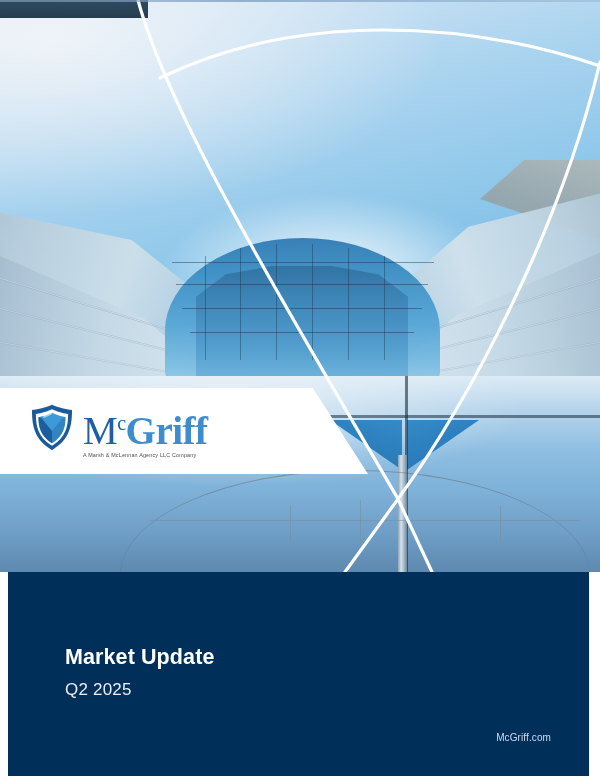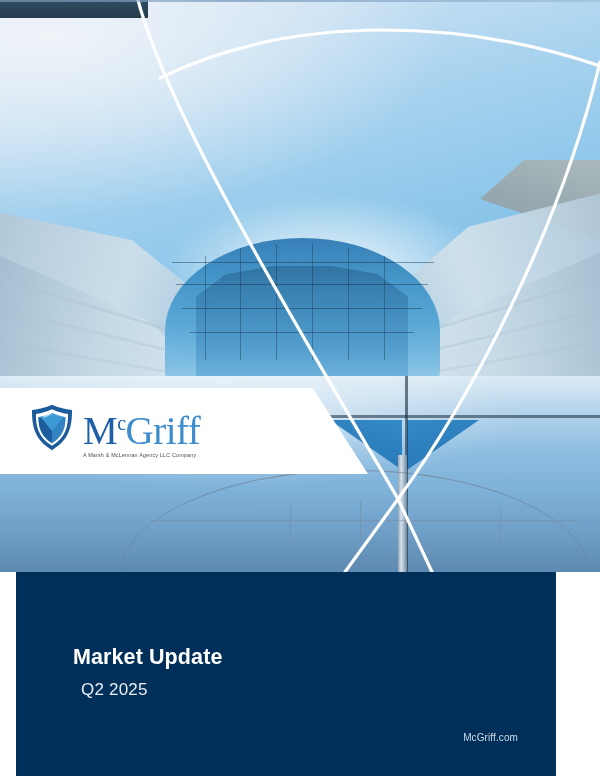--- a/index.html
+++ b/index.html
@@ -252,57 +252,56 @@
     line-height: 40px;
     letter-spacing: -0.5px;
     white-space: nowrap;
   }
   .wm-mc { color: #1f5fa8; font-weight: 400; }
   .wm-sup {
     font-size: 20px;
     vertical-align: 14px;
     color: #1f5fa8;
   }
-  .wm-griff { color: #3d8ccd; font-weight: 400; }
+  .wm-griff { color: #3d8ccd; font-weight: 700; }
   .tagline {
     margin-top: 1px;
     font-size: 5.4px;
     letter-spacing: 0.18px;
     color: #4a4f55;
     white-space: nowrap;
     font-family: "Liberation Sans", sans-serif;
   }
 
   
   .footer {
     position: absolute;
-    left: 16px;
+    left: 8px;
     top: 572px;
-    width: 540px;
+    width: 581px;
     height: 204px;
     background: #00305a;
   }
   .footer-title {
     position: absolute;
     left: 57px;
     top: 73px;
     font-size: 21.5px;
     font-weight: bold;
     color: #ffffff;
     letter-spacing: 0.1px;
   }
   .footer-sub {
     position: absolute;
     left: 57px;
     top: 108px;
     font-size: 17px;
     font-weight: 400;
     color: #e9eef4;
     letter-spacing: 0.2px;
-    margin-left: 8px;
   }
   .footer-url {
     position: absolute;
     right: 38px;
     top: 160px;
     font-size: 10px;
     color: #cfdbe7;
     letter-spacing: 0.1px;
     text-align: right;
   }

